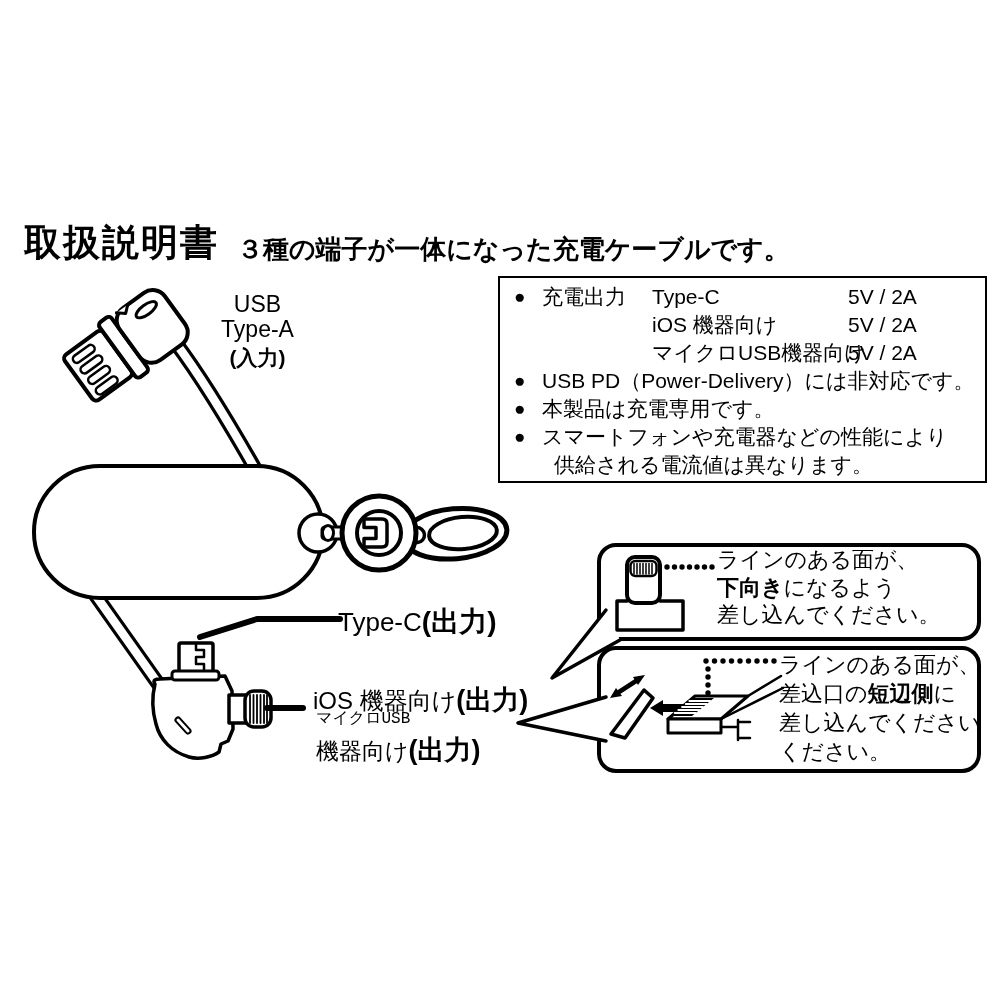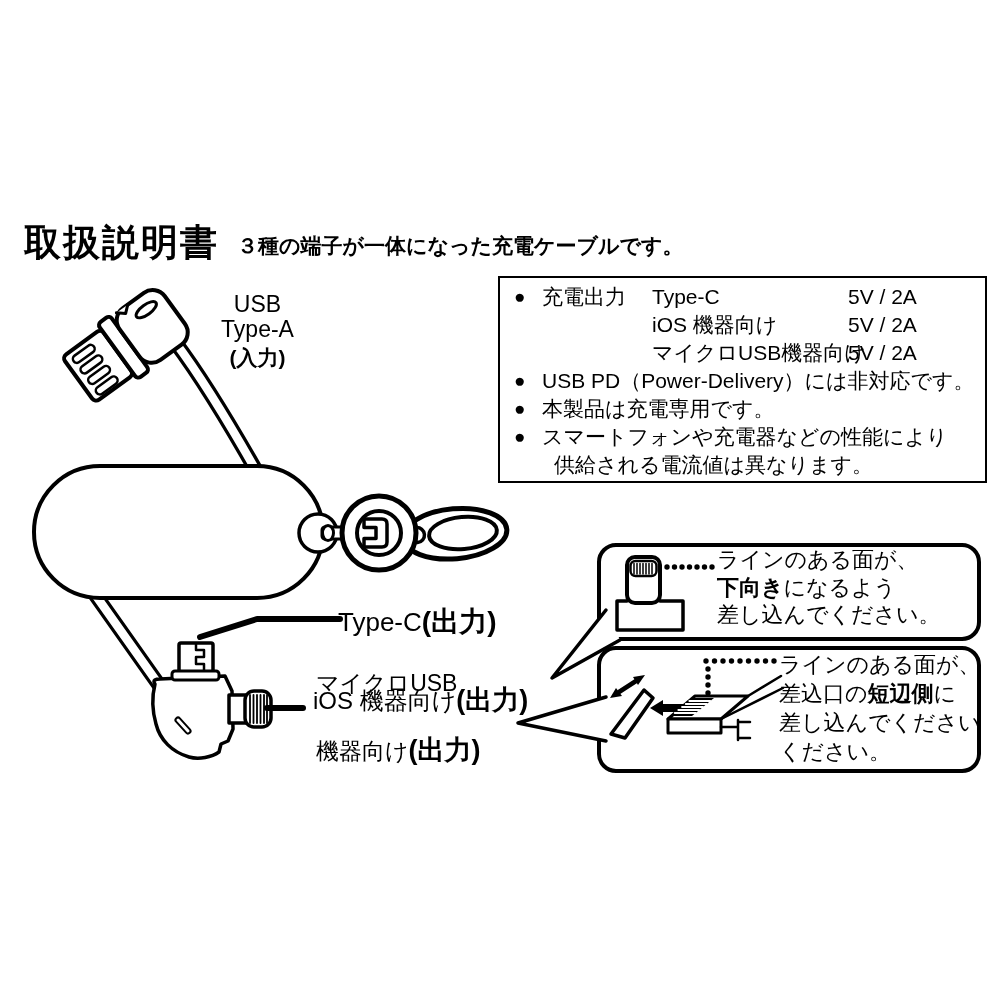--- a/index.html
+++ b/index.html
@@ -1,32 +1,32 @@
 <!DOCTYPE html>
 <html><head>
 <meta charset="utf-8">
 <style>
   html,body{margin:0;padding:0;background:#fff;}
   #page{position:relative;width:1000px;height:808px;background:#ffffff;overflow:hidden;
         font-family:"Liberation Sans","DejaVu Sans",sans-serif;color:#000;}
   .abs{position:absolute;white-space:nowrap;}
   #title{left:24px;top:218px;font-size:37px;font-weight:bold;letter-spacing:2px;}
-  #subtitle{left:237px;top:232px;font-size:21px;font-weight:bold;}
+  #subtitle{left:237px;top:232px;font-size:26px;font-weight:bold;}
   #spec-box{left:498px;top:276px;width:489px;height:207px;border:2.5px solid #000;
             box-sizing:border-box;padding:5px 0 0 14px;font-size:21px;}
   .spec-row{display:flex;height:28px;align-items:center;}
   .col-bullet{width:28px;font-size:19px;}
   .col-charge{width:110px;}
   .col-name{width:196px;}
   .note-cont{margin-left:40px;}
   #label-usba{left:190px;top:292px;width:135px;text-align:center;line-height:25px;font-size:23px;}
   #label-usba .paren{font-size:21px;font-weight:bold;line-height:31px;}
   #label-typec{left:338px;top:603px;font-size:26px;}
   #label-ios{left:313px;top:670px;font-size:24px;margin-top:12px;}
-  #label-micro1{left:316px;top:668px;font-size:23px;}
+  #label-micro1{left:316px;top:708px;font-size:16px;font-family:Liberation Mono, monospace;}
   #label-micro2{left:316px;top:732px;font-size:23px;}
   .paren-bold{font-weight:bold;font-size:28px;}
   .paren-bold.sm{font-size:27px;}
   #callout1-text{left:717px;top:546px;font-size:22px;line-height:27.5px;}
   #callout2-text{left:779px;top:650px;font-size:22px;line-height:29px;}
   .co b{font-weight:bold;}
   svg{position:absolute;left:0;top:0;}
 </style>
 </head>
 <body>

